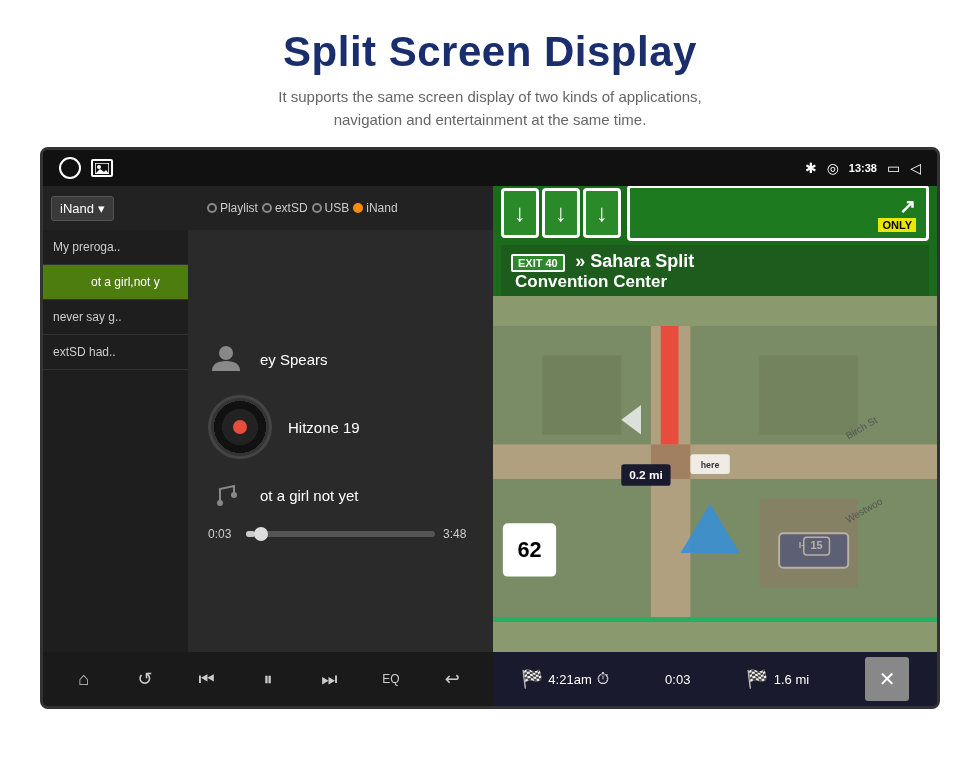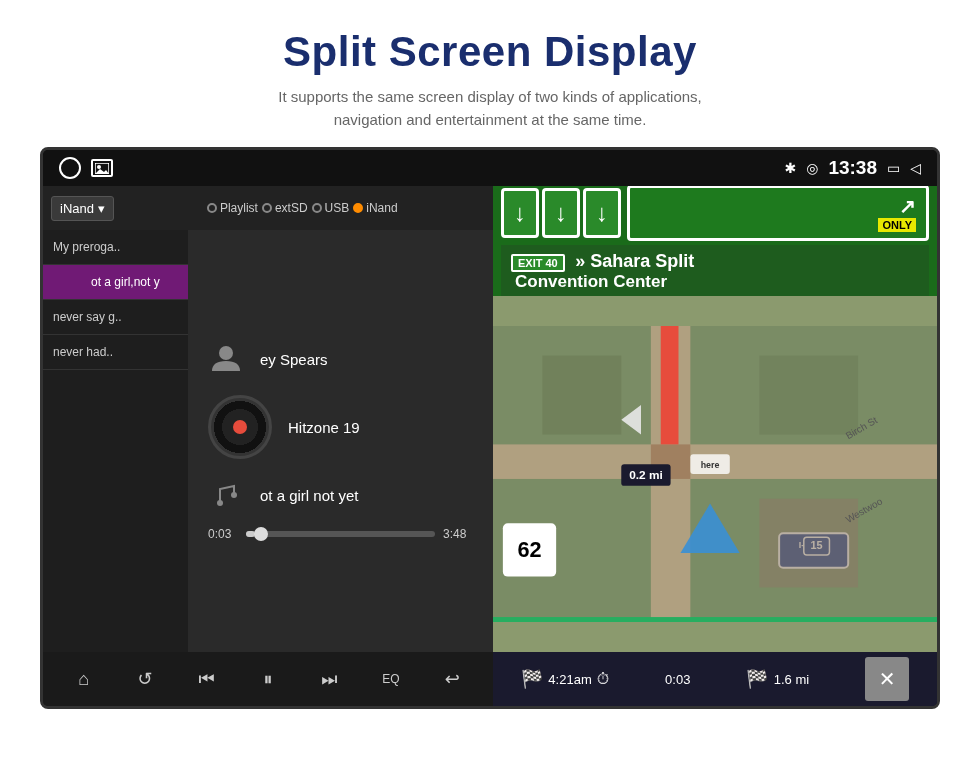--- a/index.html
+++ b/index.html
@@ -74,21 +74,21 @@
 
     .status-right {
       display: flex;
       align-items: center;
       gap: 10px;
       color: #fff;
       font-size: 14px;
     }
 
     .status-time {
-      font-size: 19px;
+      font-size: 11px;
       font-weight: bold;
     }
 
     
     .split-screen {
       display: flex;
       height: 520px;
     }
 
     
@@ -168,21 +168,21 @@
       color: #ccc;
       font-size: 12px;
       border-bottom: 1px solid #333;
       cursor: pointer;
       white-space: nowrap;
       overflow: hidden;
       text-overflow: ellipsis;
     }
 
     .playlist-item.active-red {
-      background: #701a75;
+      background: #4d7c0f;
       color: #fff;
       padding-left: 48px;
     }
 
     
     .player-area {
       flex: 1;
       display: flex;
       flex-direction: column;
       align-items: center;
@@ -428,21 +428,21 @@
           </span>
         </div>
       </div>
 
       <div class="music-content">
 
         <div class="playlist-sidebar">
           <div class="playlist-item">My preroga..</div>
           <div class="playlist-item active-red">ot a girl,not y</div>
           <div class="playlist-item">never say g..</div>
-          <div class="playlist-item">never had..</div>
+          <div class="playlist-item">extSD had..</div>
         </div>
 
         <div class="player-area">
           <div class="track-info">
 
             <div class="track-row">
               <div class="track-icon">
                 <svg width="32" height="32" viewBox="0 0 32 32">
                   <circle cx="16" cy="10" r="7" fill="#888"></circle>
                   <path d="M2 28 Q2 18 16 18 Q30 18 30 28" fill="#888"></path>

